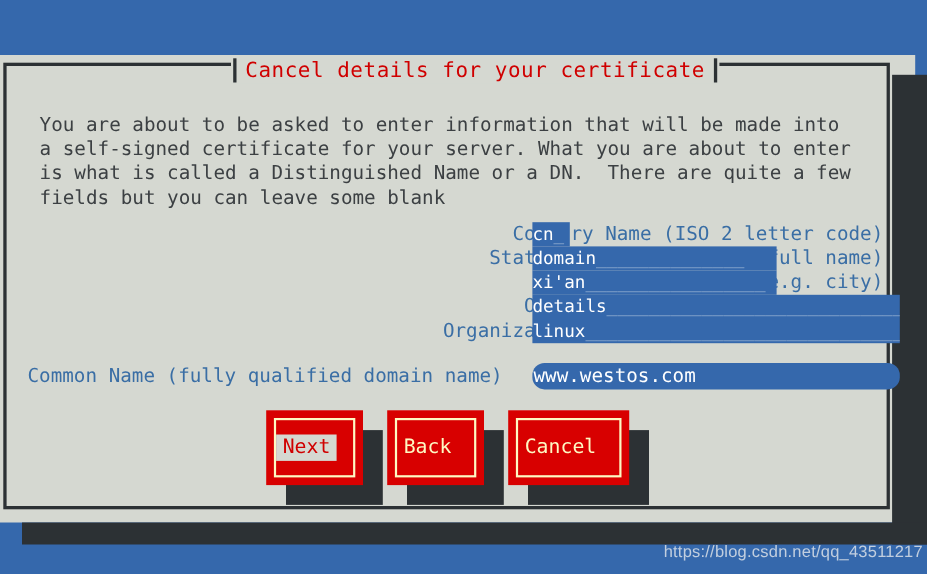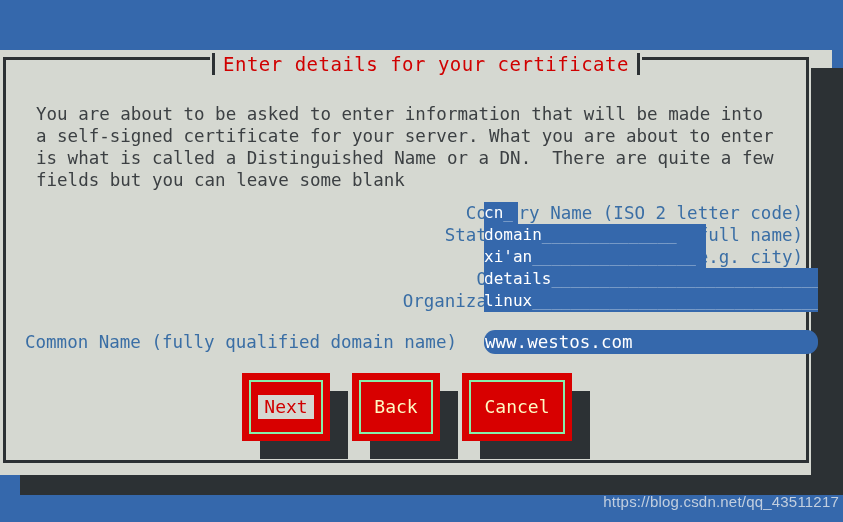--- a/index.html
+++ b/index.html
@@ -182,26 +182,26 @@
     position: absolute;
     left: 0;
     top: 0;
     background: #d80000;
     display: flex;
     align-items: center;
     justify-content: center;
     box-sizing: border-box;
   }
   .btn-inner {
-    border: 2px solid #86efac;
+    border: 2px solid #fef9c3;
     width: calc(100% - 14px);
     height: calc(100% - 14px);
     display: flex;
     align-items: center;
-    justify-content: center;
+    justify-content: flex-start;
     box-sizing: border-box;
   }
   .btn-label {
     font-size: 18px;
     line-height: 22px;
     color: #fef9c3;
     white-space: pre;
     padding: 1px 6px;
   }
   .btn.selected .btn-label {
@@ -292,19 +292,19 @@
               <span class="btn-label">Cancel</span>
             </div>
           </div>
         </div>
       </div>
 
   </div>
 
   <div id="title-wrap">
     <div class="title-bar-sep"></div>
-    <div id="dialog-title">Enter details for your certificate</div>
+    <div id="dialog-title">Cancel details for your certificate</div>
     <div class="title-bar-sep"></div>
   </div>
 
   <div id="watermark">https://blog.csdn.net/qq_43511217</div>
 
 </div>
 
 </body></html>

